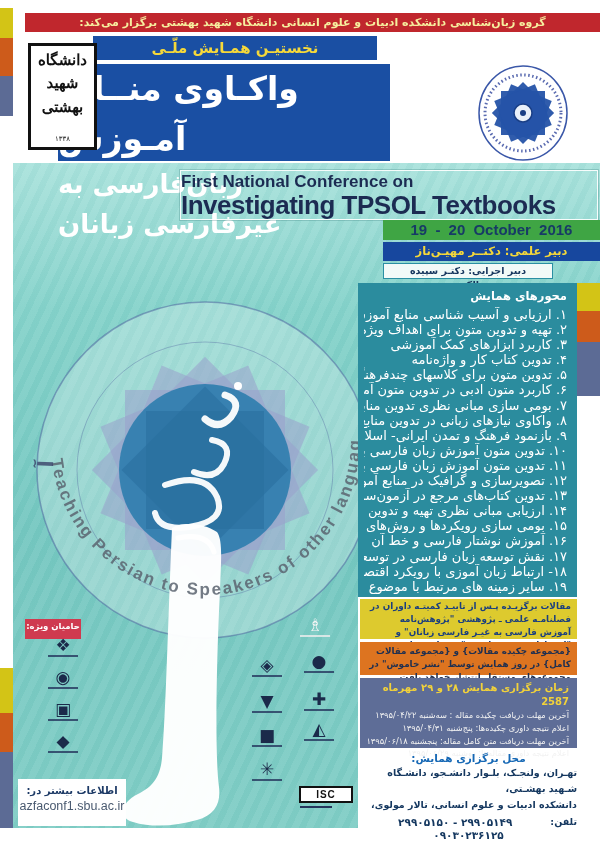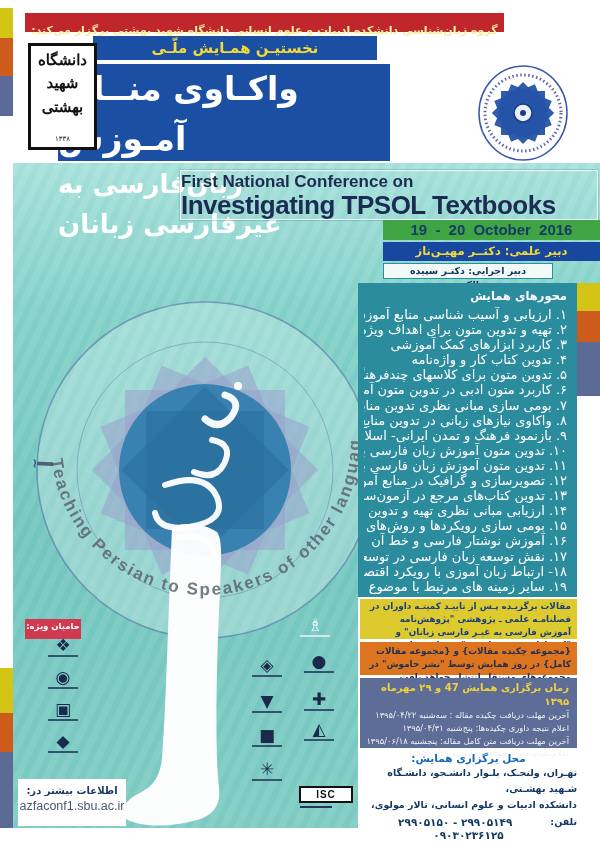--- a/index.html
+++ b/index.html
@@ -7,22 +7,22 @@
           font-family:"DejaVu Sans",sans-serif;}
   .abs{position:absolute;}
 
   
   .strip{position:absolute;}
   .s-yellow{background:#d3c416;}
   .s-orange{background:#cd5b1b;}
   .s-slate{background:#5c6b95;}
 
   
-  .red-banner{left:25px;top:13px;width:479px;height:19px;background:#c0272d;color:#f6ef9f;
-    font-size:11px;font-weight:bold;line-height:19px;direction:rtl;text-align:center;padding:8px 6px;box-sizing:border-box;}
+  .red-banner{left:25px;top:13px;width:575px;height:19px;background:#c0272d;color:#f6ef9f;
+    font-size:11px;font-weight:bold;line-height:19px;direction:rtl;text-align:center;padding:0 6px;box-sizing:border-box;}
   .series-bar{left:93px;top:36px;width:284px;height:24px;background:#1a4fa3;color:#f5d83a;
     font-size:15px;font-weight:bold;line-height:24px;text-align:center;direction:rtl;}
   .title-box{left:56px;top:62px;width:336px;height:101px;background:#1a4fa3;border:2px solid #fff;
     box-sizing:border-box;color:#fff;text-align:left;direction:rtl;}
   .title-box .l1{font-size:33px;font-weight:bold;line-height:50px;}
   .title-box .l2{font-size:26px;font-weight:bold;line-height:40px;}
 
   
   .uni-logo{left:28px;top:43px;width:69px;height:107px;background:#fff;border:3px solid #111;
     box-sizing:border-box;text-align:center;direction:rtl;}
@@ -213,21 +213,21 @@
       <li>۱۷. نقش توسعه زبان فارسی در توسعه اقتصادی کشور</li>
       <li>۱۸- ارتباط زبان آموزی با رویکرد اقتصاد مقاومتی</li>
       <li>۱۹. سایر زمینه های مرتبط با موضوع همایش</li>
     </ol>
   </div>
 
   <div class="abs note note-yellow z3">مقالات برگزیـده پـس از تاییـد کمیتـه داوران در فصلنامـه علمی ـ پژوهشی "پژوهش‌نامه آموزش فارسی به غیـر فارسی زبانان" و "انتشارات نویسه پارسی" به چاپ خواهد رسید.</div>
   <div class="abs note note-orange z3">{مجموعه چکیده مقالات} و {مجموعه مقالات کامل} در روز همایش توسط "نشر خاموش" در مجموعه‌های مستقل انتشار خواهد یافت.</div>
 
   <div class="abs sched z3">
-    <div class="hd">زمان برگزاری همایش 47 و ۲۹ مهرماه ۱۳۹۵</div>
+    <div class="hd">زمان برگزاری همایش ۲۸ و ۲۹ مهرماه 2587</div>
     <div class="ln">آخرین مهلت دریافت چکیده مقاله : سه‌شنبه ۱۳۹۵/۰۴/۲۲</div>
     <div class="ln">اعلام نتیجه داوری چکیده‌ها: پنج‌شنبه ۱۳۹۵/۰۴/۳۱</div>
     <div class="ln">آخرین مهلت دریافت متن کامل مقاله: پنجشنبه ۱۳۹۵/۰۶/۱۸</div>
     <div class="ln">اعلام نتیجه داوری مقاله‌ها: دوشنبه ۱۳۹۵/۰۶/۲۹</div>
   </div>
 
   <div class="abs venue z3">
     <div class="hd">محل برگزاری همایش:</div>
     <div class="ad">تهـران، ولنجـک، بلـوار دانشـجو، دانشـگاه شـهید بهشـتی،</div>
     <div class="ad">دانشکده ادبیات و علوم انسانی، تالار مولوی،</div>

